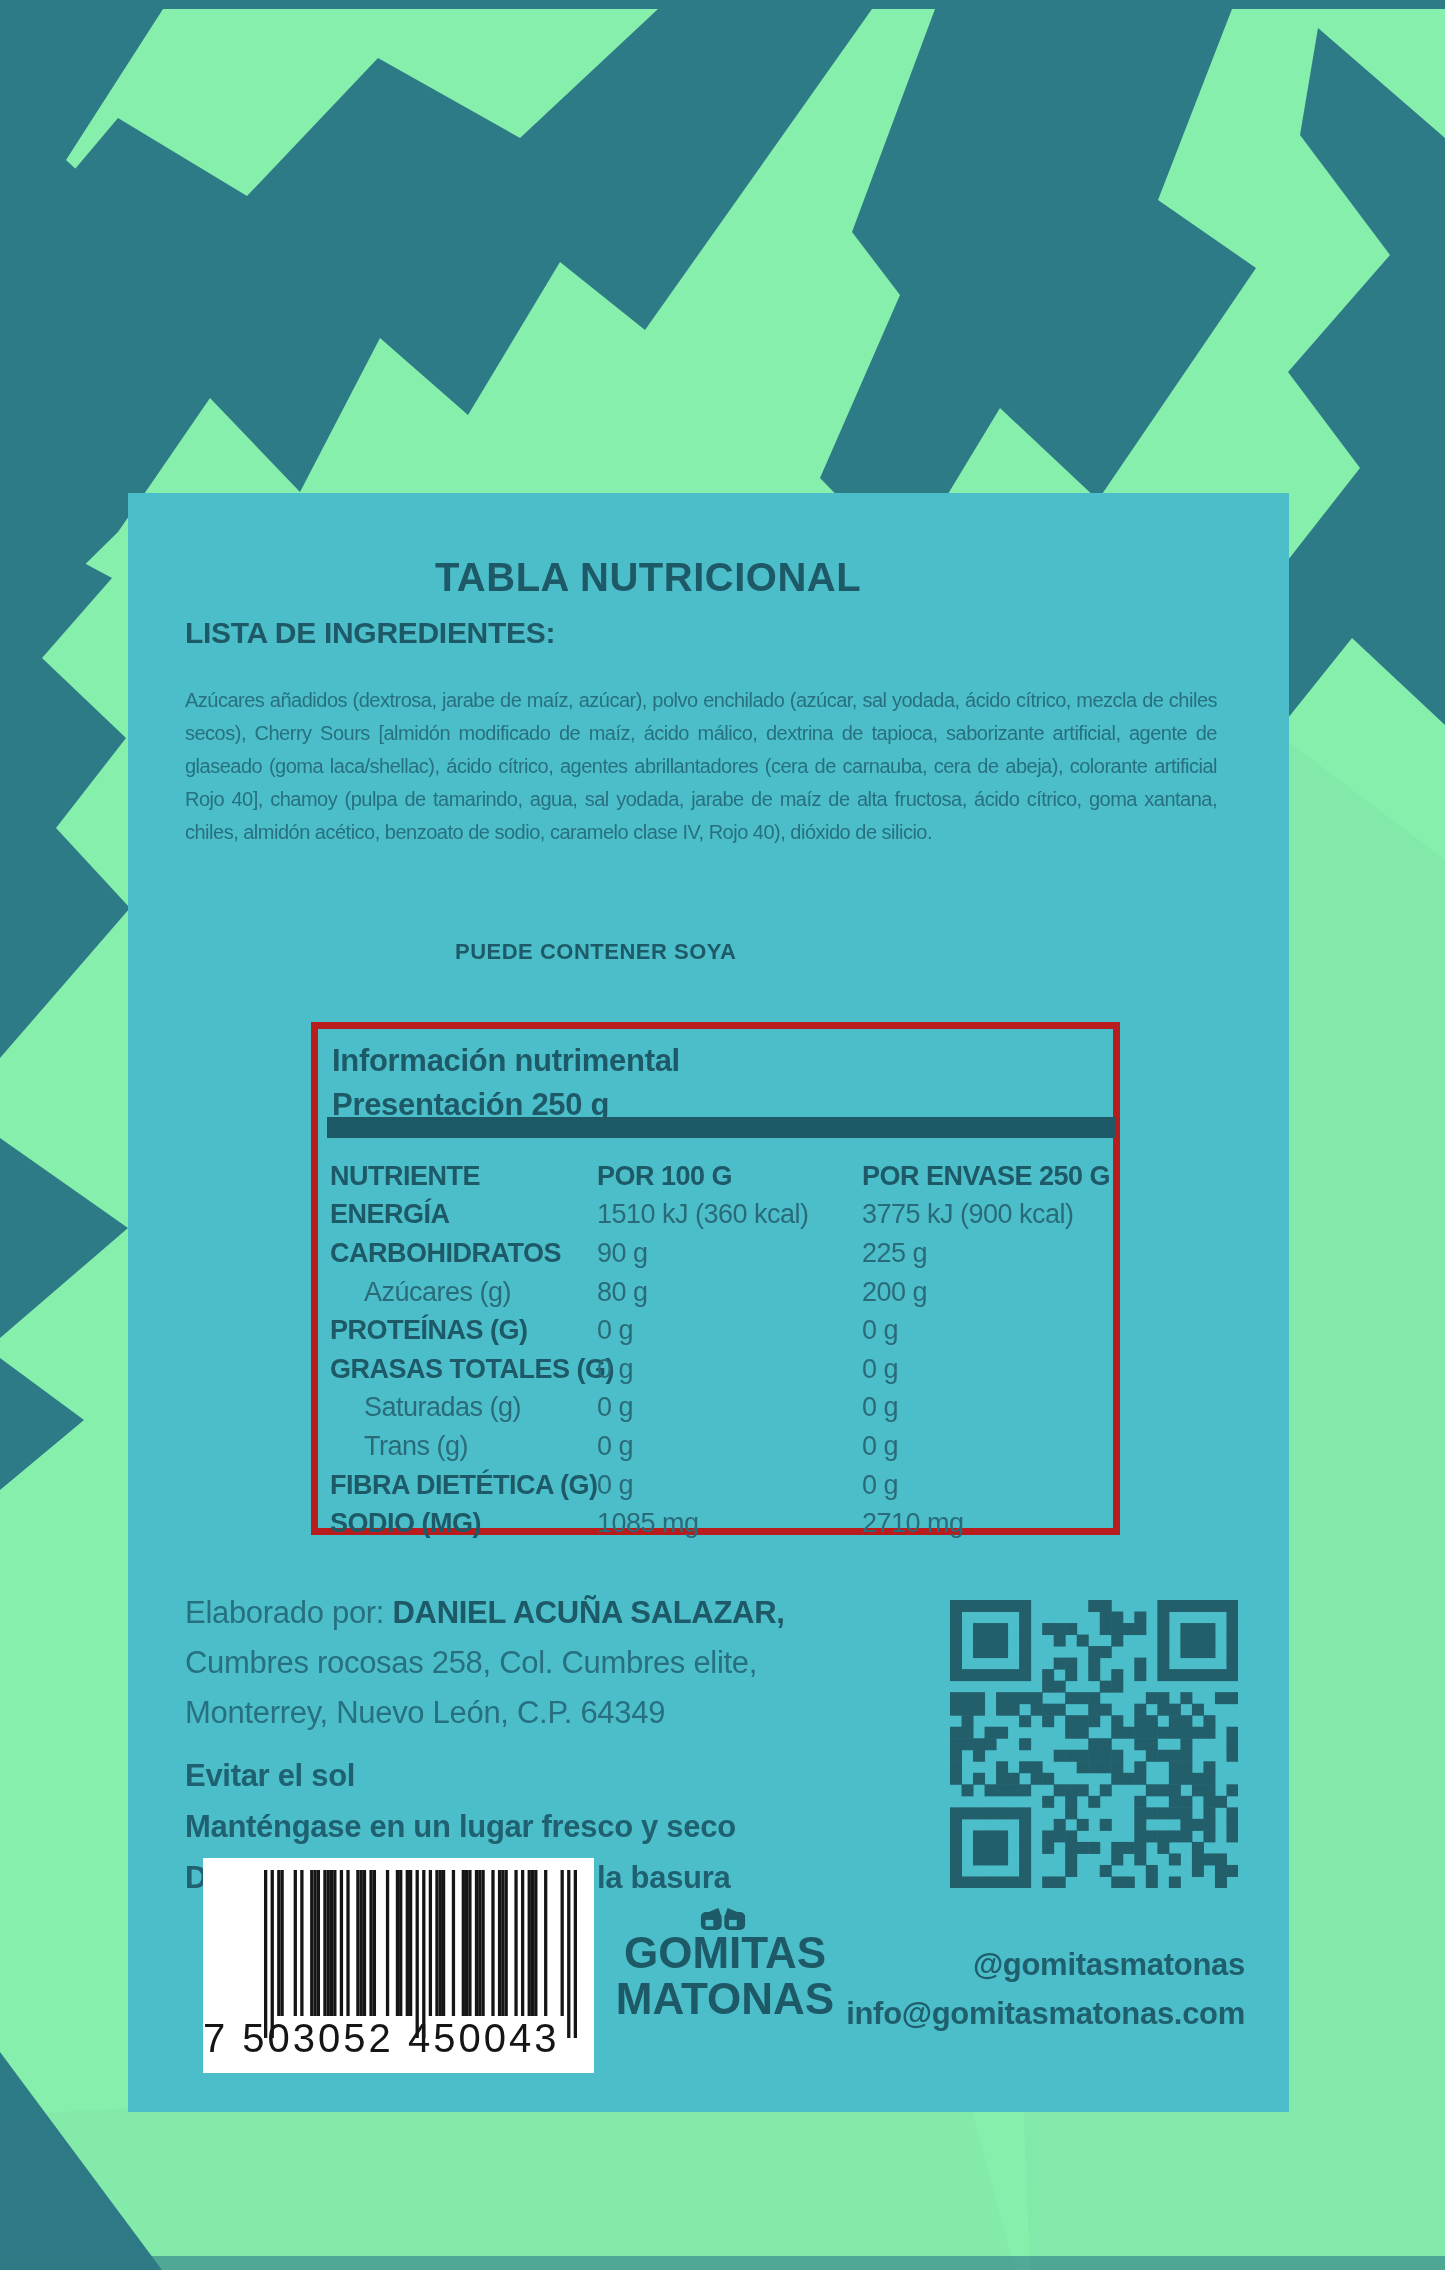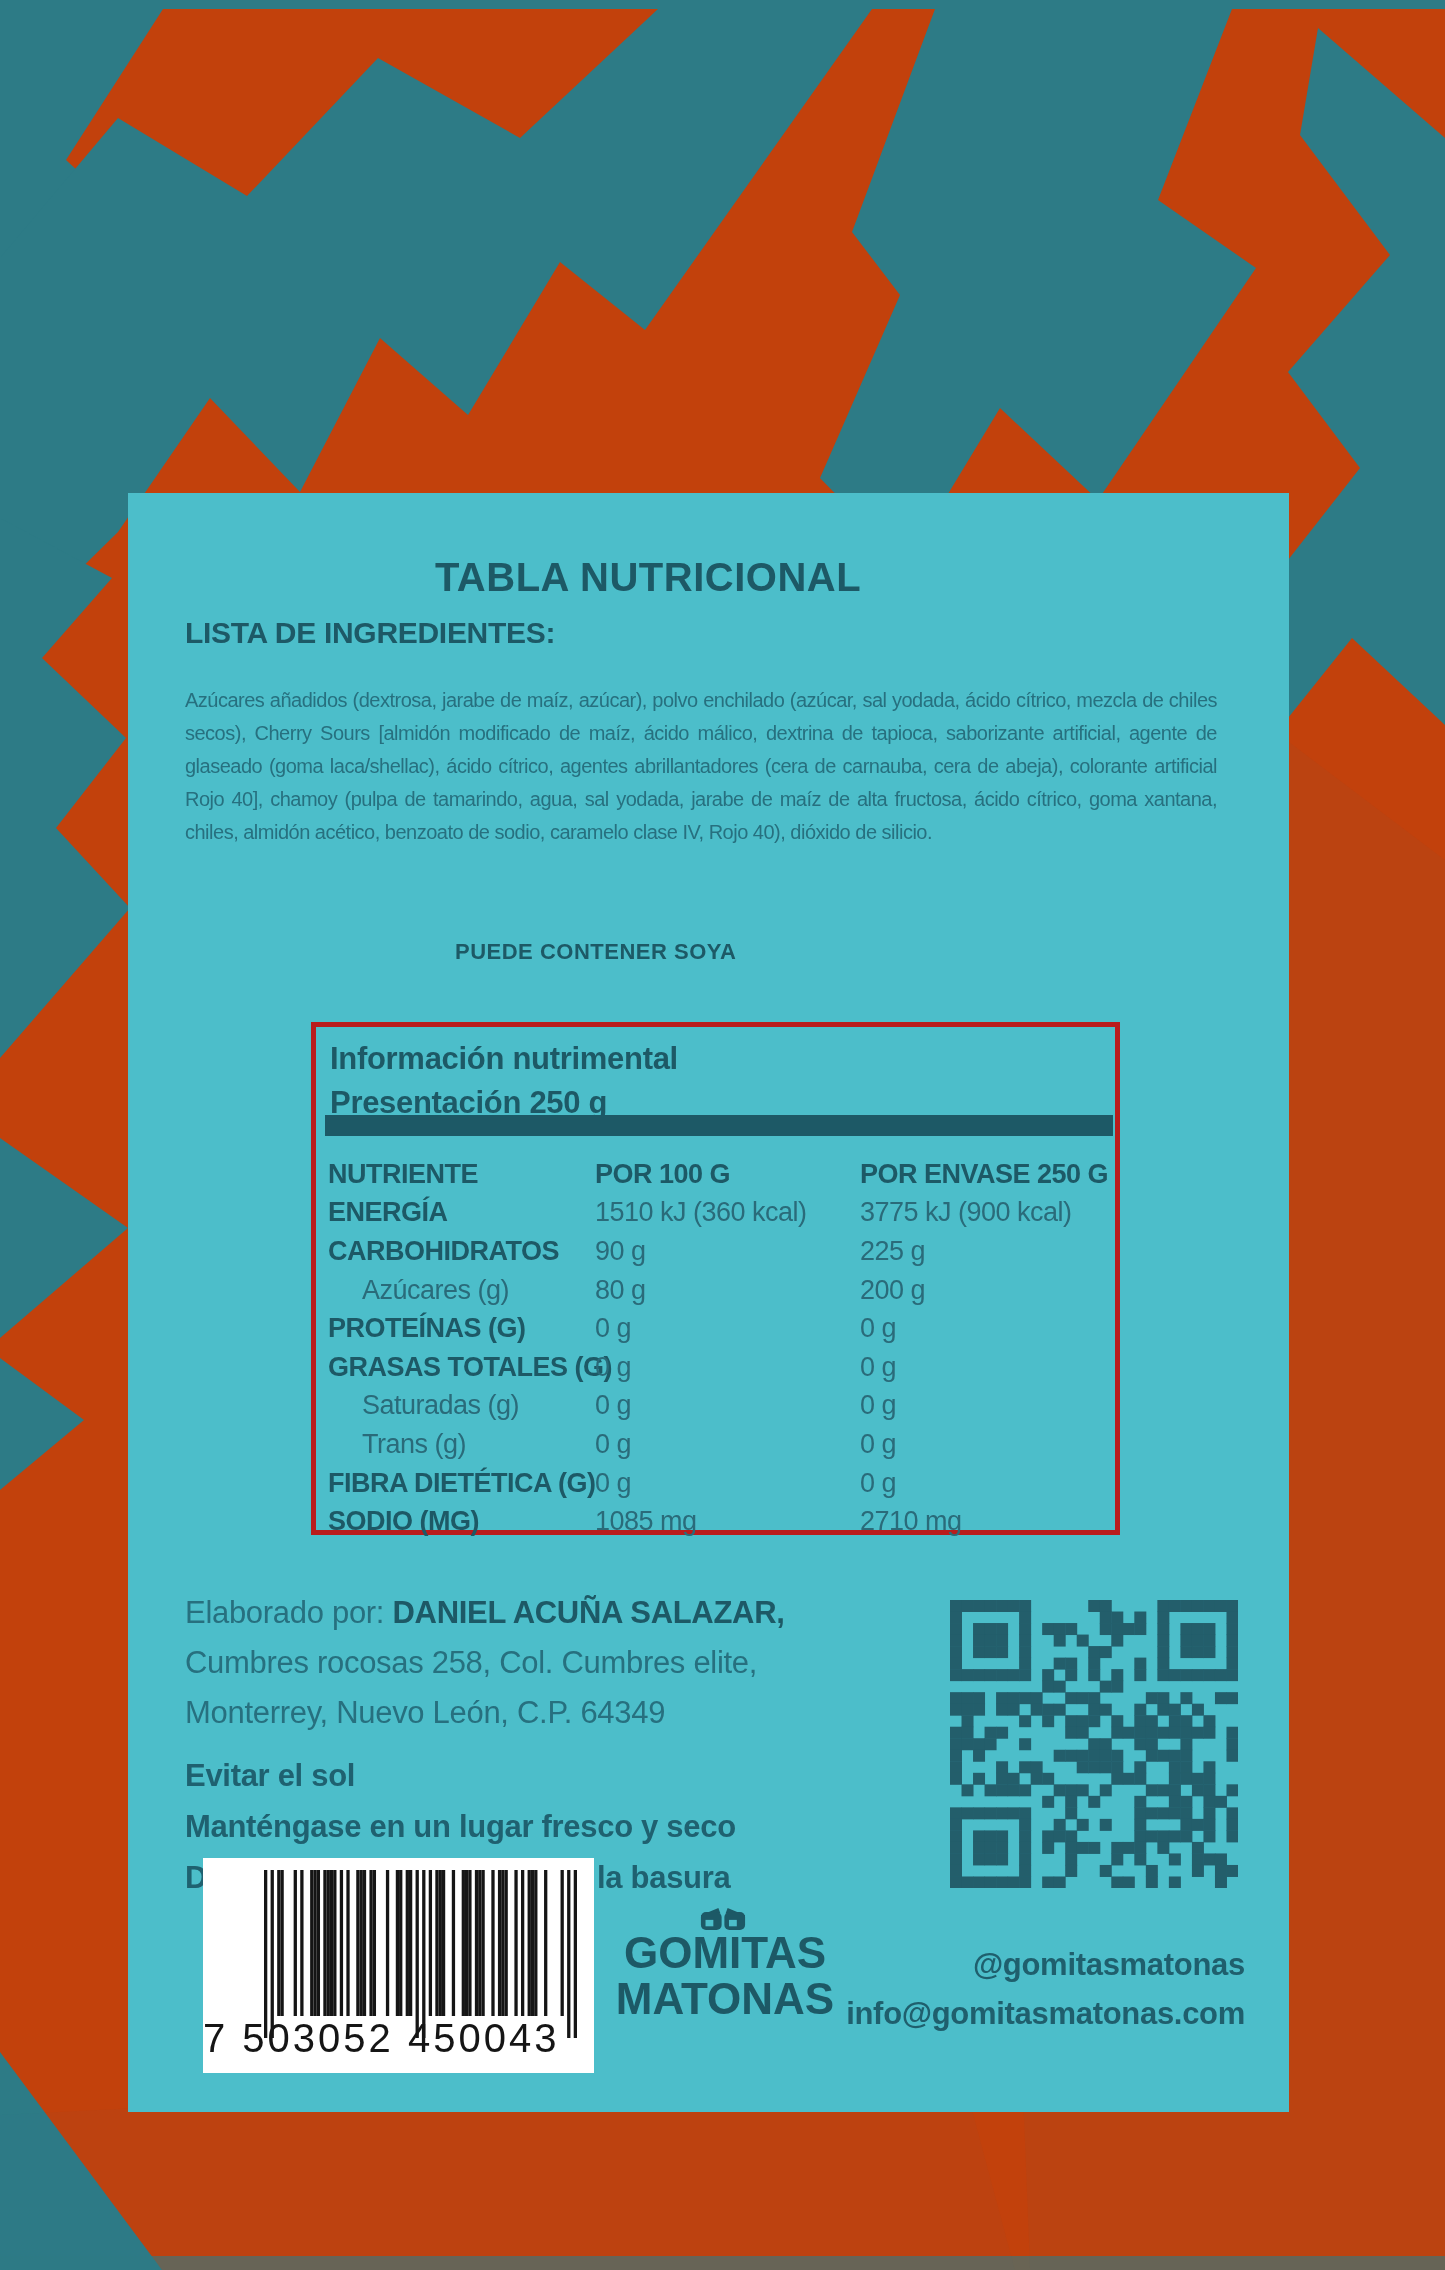--- a/index.html
+++ b/index.html
@@ -1,29 +1,29 @@
 <!DOCTYPE html>
 <html><head>
 <meta charset="utf-8">
 <style>
   html,body{margin:0;padding:0;}
-  .page{position:relative;width:1445px;height:2270px;background:#c2410c;overflow:hidden;
+  .page{position:relative;width:1445px;height:2270px;background:#86efac;overflow:hidden;
         font-family:"Liberation Sans",sans-serif;}
   .bg{position:absolute;inset:0;}
   .panel{position:absolute;left:128px;top:493px;width:1161px;height:1619px;background:#4cbeca;}
   .abs{position:absolute;}
 
   .page-title{left:0;top:62px;width:1040px;text-align:center;font-size:40px;font-weight:700;
               color:#1d5966;letter-spacing:0.5px;}
   .ing-head{left:57px;top:123px;font-size:30px;font-weight:700;color:#1d5966;letter-spacing:-0.3px;}
   .ing-text{left:57px;top:157px;width:1032px;font-size:20px;line-height:33px;color:#27707f;
             text-align:justify;letter-spacing:-0.5px;margin-top:34px;}
   .allergen{left:327px;top:446px;font-size:22px;font-weight:700;color:#1d5966;letter-spacing:0.5px;}
 
-  .ntable{left:183px;top:529px;width:809px;height:513px;border:5px solid #b91c1c;box-sizing:border-box;}
+  .ntable{left:183px;top:529px;width:809px;height:513px;border:7px solid #b91c1c;box-sizing:border-box;}
   .nt-title{left:14px;top:14px;font-size:31px;font-weight:700;color:#1d5966;letter-spacing:-0.3px;}
   .nt-sub{left:14px;top:58px;font-size:31px;font-weight:700;color:#1d5966;letter-spacing:-0.3px;}
   .nt-bar{left:9px;top:88px;width:788px;height:21px;background:#1d5966;}
   .nt-rows{left:12px;top:128px;width:785px;}
   .nt-row{display:grid;grid-template-columns:267px 265px 1fr;height:38.6px;align-items:center;}
   .nt-cell{font-size:27px;color:#2a6b7a;letter-spacing:-0.5px;white-space:nowrap;}
   .nt-row.head .nt-cell{font-weight:700;color:#1d5966;}
   .nt-row.bold .nt-cell.c0{font-weight:700;color:#1d5966;}
   .nt-row.indent .nt-cell.c0{padding-left:34px;}
 

